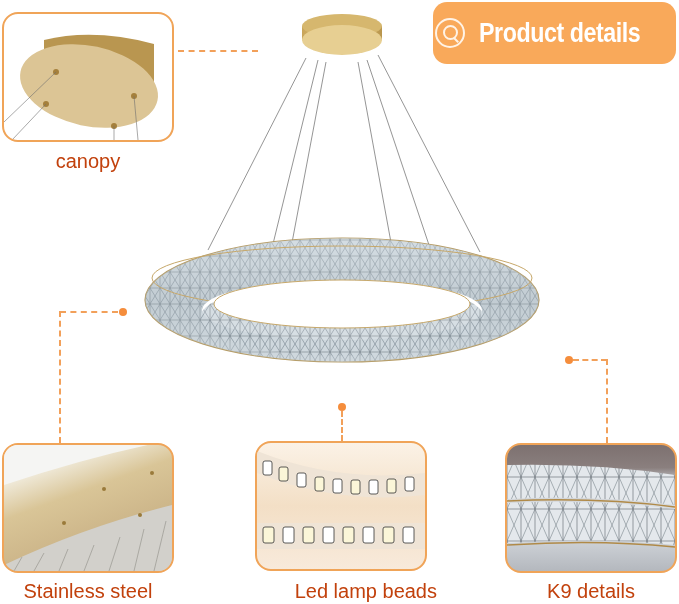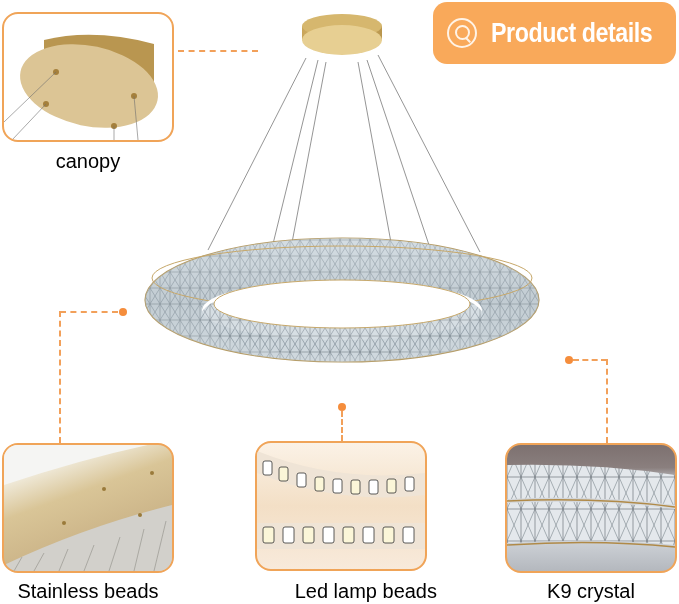--- a/index.html
+++ b/index.html
@@ -6,21 +6,21 @@
     body {
       width: 679px; height: 604px; position: relative; overflow: hidden;
       background: #ffffff;
       font-family: "Liberation Sans", sans-serif;
     }
     .abs { position: absolute; }
     
     .badge {
       left: 433px; top: 2px; width: 243px; height: 62px;
       background: #f9a95a; border-radius: 14px;
-      display: flex; align-items: center; box-sizing: border-box; padding-left: 14px;
+      display: flex; align-items: center; box-sizing: border-box; padding-left: 2px;
     }
     .badge-icon {
       width: 30px; height: 30px; border: 2px solid #fff3e6; border-radius: 50%;
       position: relative; box-sizing: border-box; flex: 0 0 auto;
     }
     .badge-icon::before {
       content: ""; position: absolute; left: 6px; top: 5px; width: 11px; height: 11px;
       border: 2px solid #fff3e6; border-radius: 50%;
     }
     .badge-icon::after {
@@ -30,21 +30,21 @@
     .badge-text {
       margin-left: 14px; color: #ffffff; font-weight: bold; font-size: 27px;
       letter-spacing: -0.5px; transform: scaleX(0.86); transform-origin: left center;
       white-space: nowrap;
     }
     
     .detail-box {
       border: 2px solid #f0a458; border-radius: 16px; box-sizing: border-box; overflow: hidden;
     }
     .label {
-      font-size: 20px; color: #000000; text-align: center; white-space: nowrap;
+      font-size: 20px; color: #c2410c; text-align: center; white-space: nowrap;
     }
     .dash-h { border-top: 2px dashed #f2a05a; height: 0; }
     .dash-v { border-left: 2px dashed #f2a05a; width: 0; }
     .dot { width: 8px; height: 8px; border-radius: 50%; background: #f58d3c; }
     
     .canopy-box { left: 2px; top: 12px; width: 172px; height: 130px;
       background: #ffffff; }
     .canopy-img { position: absolute; inset: 0; }
     
     .steel-box { left: 2px; top: 443px; width: 172px; height: 130px;
@@ -147,21 +147,21 @@
       <line x1="150" y1="126" x2="162" y2="76"></line>
     </g>
     <g fill="#9a7a3a">
       <circle cx="60" cy="78" r="2"></circle>
         <circle cx="100" cy="44" r="2"></circle>
       <circle cx="136" cy="70" r="2"></circle>
         <circle cx="148" cy="28" r="2"></circle>
     </g>
   </svg>
 </div>
-<div class="abs label" style="left:2px;top:580px;width:172px;">Stainless beads</div>
+<div class="abs label" style="left:2px;top:580px;width:172px;">Stainless steel</div>
 
 <div class="abs dot" style="left:338px;top:403px;"></div>
 <div class="abs dash-v" style="left:341px;top:411px;height:30px;"></div>
 <div class="abs detail-box led-box">
   <svg width="168" height="126" viewBox="0 0 168 126">
     <g>
       <path d="M0 8 Q80 40 168 30 L168 52 Q80 62 0 30 Z" fill="#efe4d6"></path>
       <g stroke="#333" stroke-width="0.8">
         <rect x="6" y="18" width="9" height="14" fill="#fff" rx="2"></rect>
         <rect x="22" y="24" width="9" height="14" fill="#fbf6d8" rx="2"></rect>
@@ -202,13 +202,13 @@
         <path d="M0 0 L14 32 M14 0 L0 32" stroke="#8a9299" stroke-width="0.7"></path>
         <rect width="14" height="32" fill="none" stroke="#5c636a" stroke-width="0.6"></rect>
       </pattern>
     </defs>
     <path d="M0 20 Q90 18 168 30 L168 60 Q90 50 0 54 Z" fill="url(#k9f)"></path>
     <path d="M0 58 Q90 54 168 64 L168 100 Q90 92 0 98 Z" fill="url(#k9f)"></path>
     <path d="M0 56 Q90 52 168 62" stroke="#b08a48" stroke-width="1.5" fill="none"></path>
     <path d="M0 100 Q90 94 168 102" stroke="#b08a48" stroke-width="1.5" fill="none"></path>
   </svg>
 </div>
-<div class="abs label" style="left:505px;top:580px;width:172px;">K9 crystal</div>
+<div class="abs label" style="left:505px;top:580px;width:172px;">K9 details</div>
 
 </body></html>

